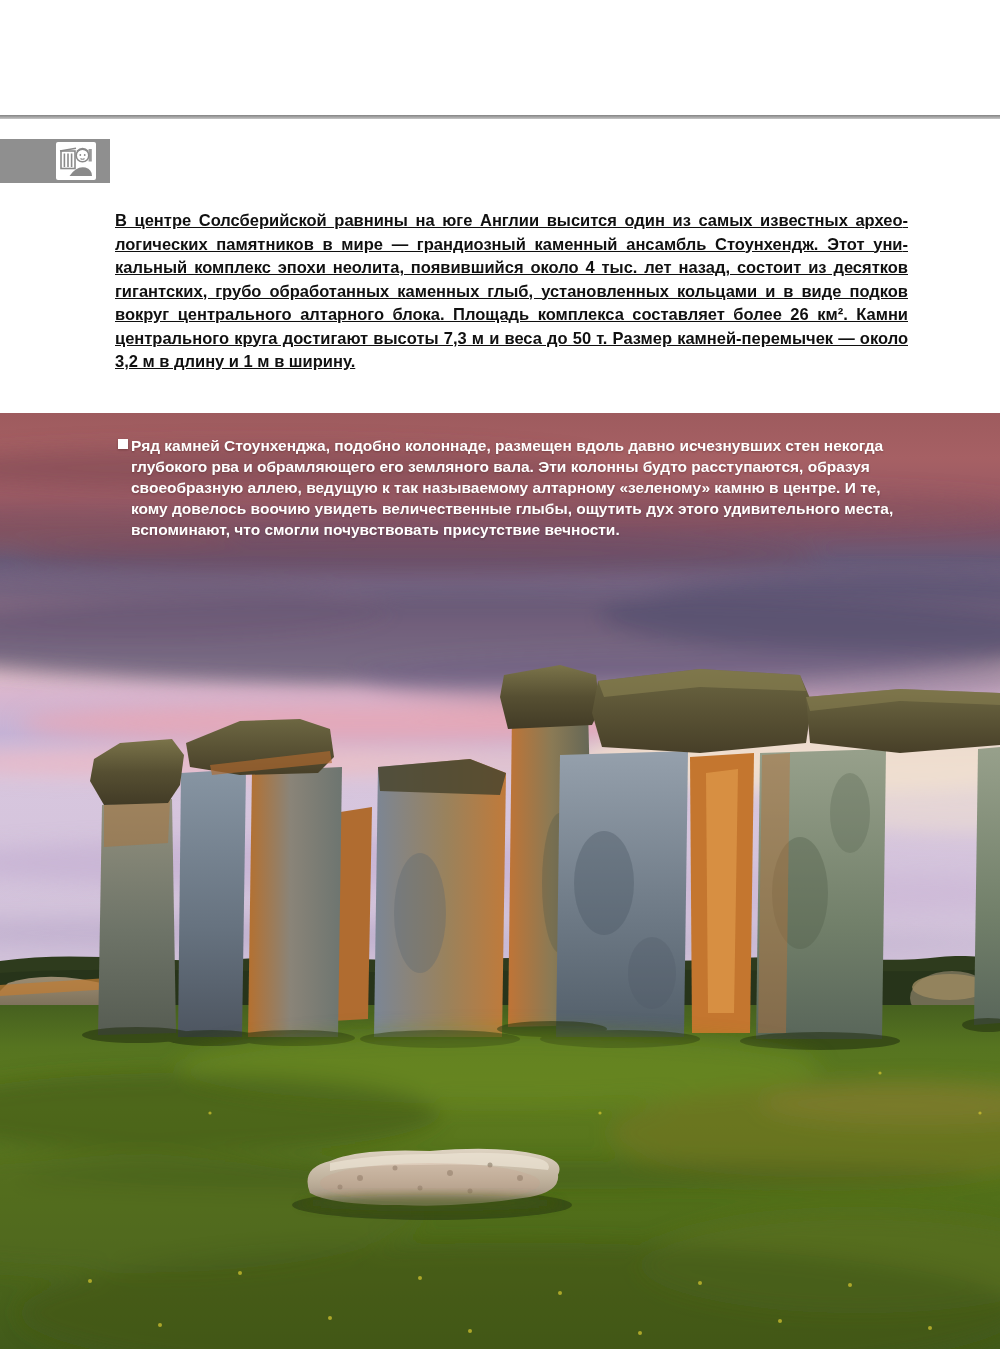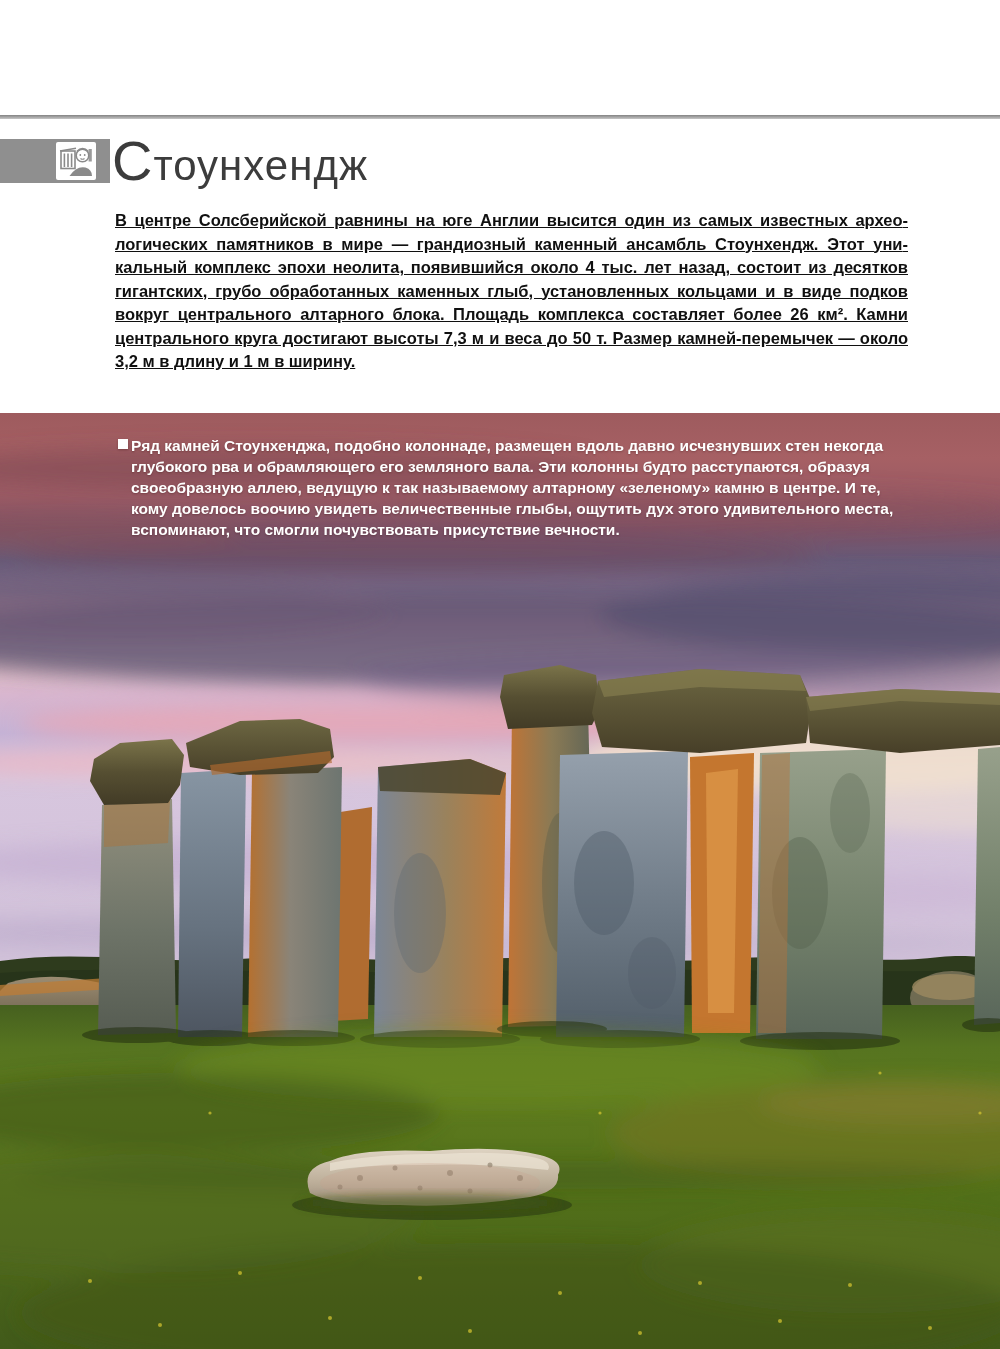--- a/index.html
+++ b/index.html
@@ -68,21 +68,20 @@
         <path d="M20.8,9.5 Q26.5,3.5 32.4,9.5"></path>
       </g>
       <circle cx="24.3" cy="13" r="0.9" fill="#8a8a8a"></circle>
       <circle cx="28.7" cy="13" r="0.9" fill="#8a8a8a"></circle>
       <path d="M24.5,16.5 Q26.5,18 28.5,16.5" stroke="#8a8a8a" stroke-width="1.1" fill="none"></path>
       <path d="M13.5,34 Q20.5,23.5 29.5,25.5 Q36,27.5 36,34 Z" fill="#8a8a8a"></path>
       <rect x="32.6" y="7" width="3.2" height="12.5" fill="#8a8a8a" opacity="0.85"></rect>
     </svg>
   </div>
 
-  <h1 class="page-title"><span class="cap">С</span><span class="rest">тоунхендж</span></h1>
 
   <p class="intro-text">В центре Солсберийской равнины на юге Англии высится один из самых известных архео­логических памятников в мире — грандиозный каменный ансамбль Стоунхендж. Этот уни­кальный комплекс эпохи неолита, появившийся около 4 тыс. лет назад, состоит из десятков гигантских, грубо обработанных каменных глыб, установленных кольцами и в виде подков вокруг центрального алтарного блока. Площадь комплекса составляет более 26 км². Камни центрального круга достигают высоты 7,3 м и веса до 50 т. Размер камней-перемычек — около 3,2 м в длину и 1 м в ширину.</p>
 
   <div class="photo">
     <svg class="scene" width="1000" height="936" viewBox="0 0 1000 936" xmlns="http://www.w3.org/2000/svg">
       <defs>
         <linearGradient id="sky" x1="0" y1="0" x2="0" y2="1">
           <stop offset="0" stop-color="#9e5b5e"></stop>
           <stop offset="0.07" stop-color="#a66064"></stop>
           <stop offset="0.13" stop-color="#9a5a64"></stop>

